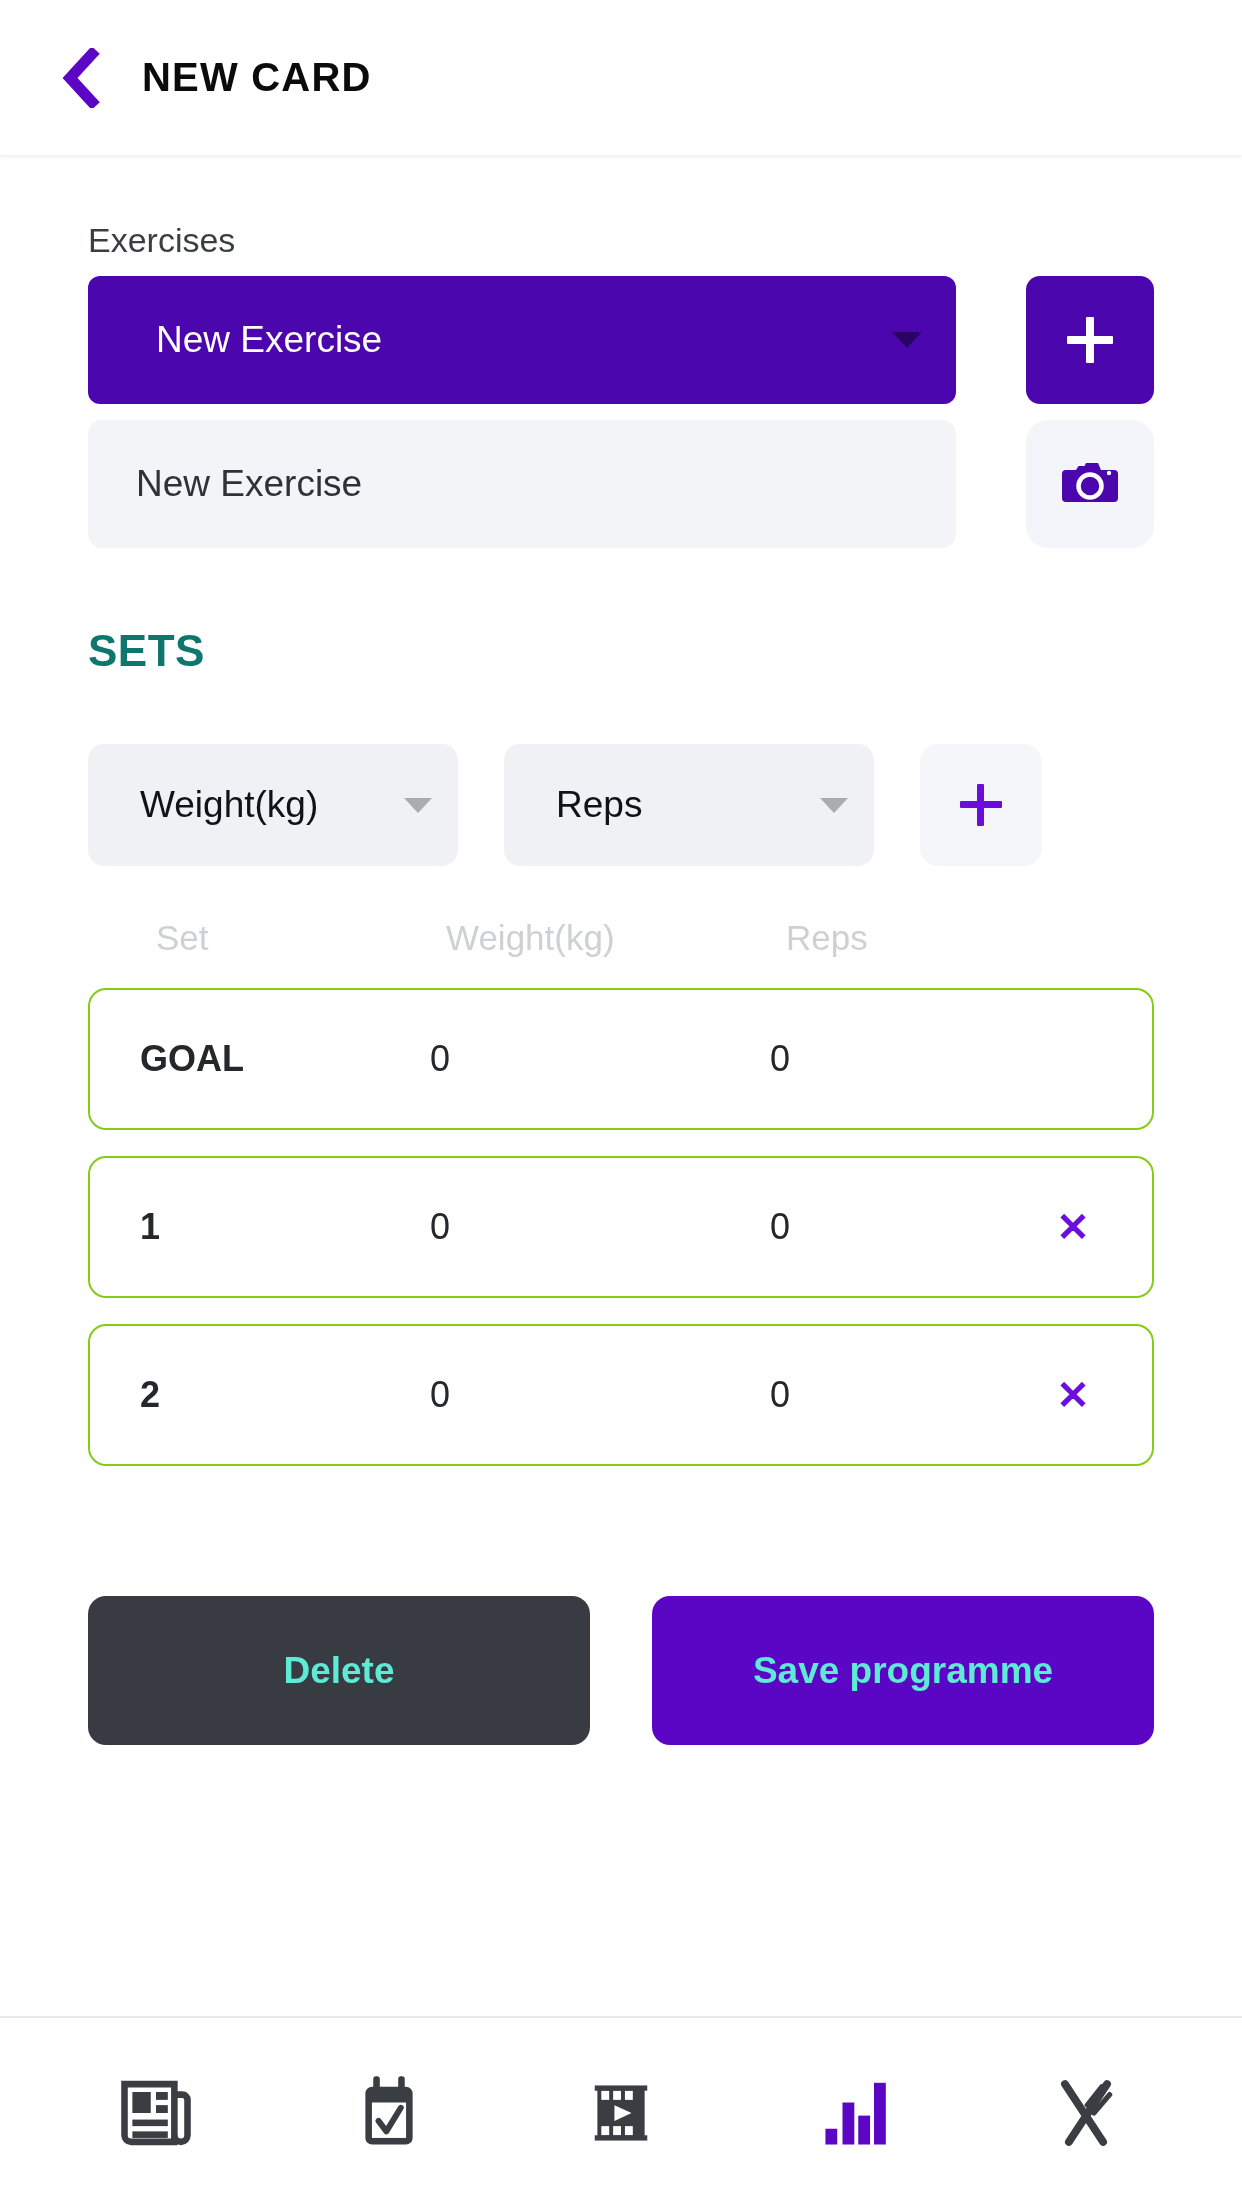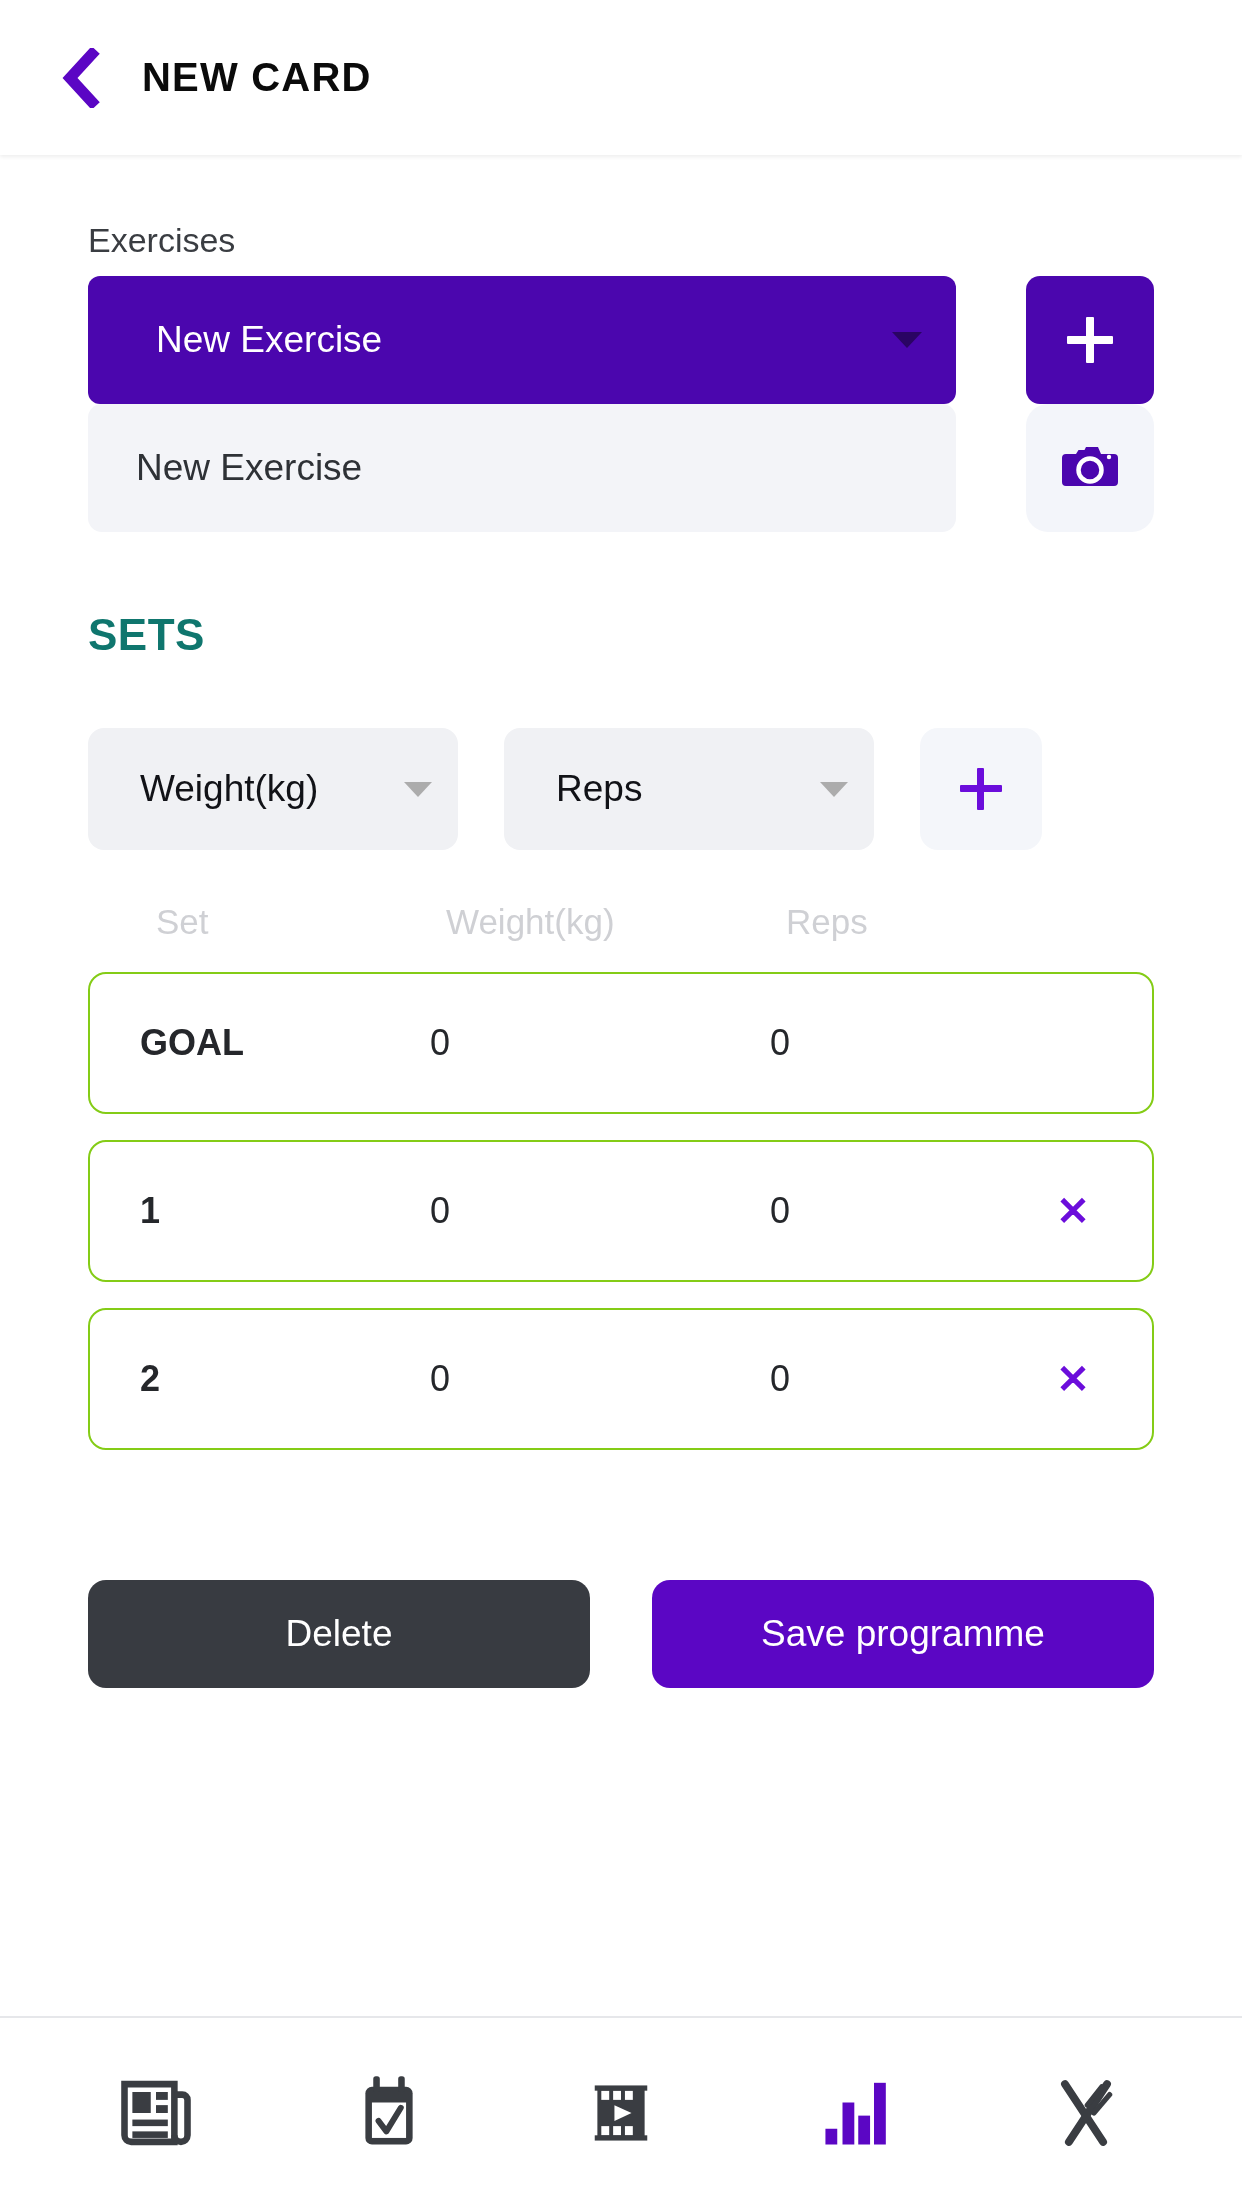--- a/index.html
+++ b/index.html
@@ -63,20 +63,21 @@
     color: #3a3d42;
     margin-top: 66px;
     margin-bottom: 16px;
     font-weight: normal;
   }
 
   .row {
     display: flex;
     align-items: center;
     gap: 0;
+    margin-top: 16px;
   }
 
   
   .select-purple {
     flex: 1;
     max-width: 888px;
     height: 128px;
     background: #4B06AE;
     border-radius: 12px;
     display: flex;
@@ -254,28 +255,28 @@
     margin-right: 46px;
   }
 
   
   .actions {
     display: flex;
     margin-top: 130px;
     gap: 62px;
   }
   .btn {
-    height: 108px;
+    height: 149px;
     border-radius: 18px;
     display: flex;
     align-items: center;
     justify-content: center;
     font-size: 37px;
-    font-weight: normal;
-    color: #ffffff;
+    font-weight: bold;
+    color: #5eead4;
     cursor: pointer;
     border: none;
     font-family: "Liberation Sans", sans-serif;
   }
   .btn-delete { width: 516px; background: #383b41; }
   .btn-save   { width: 516px; background: #5B06C4; }
 
   
   .bottom-nav {
     height: 192px;

